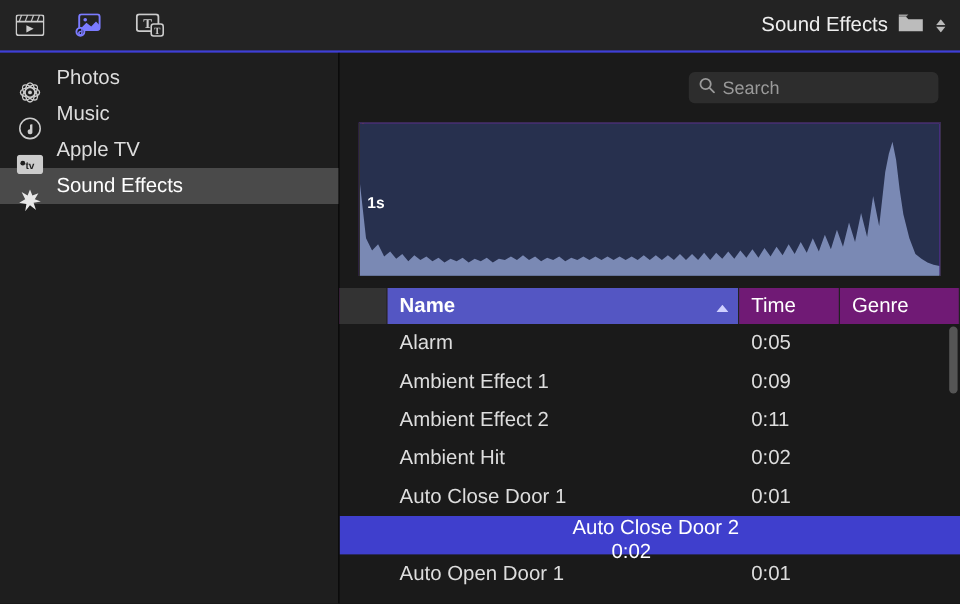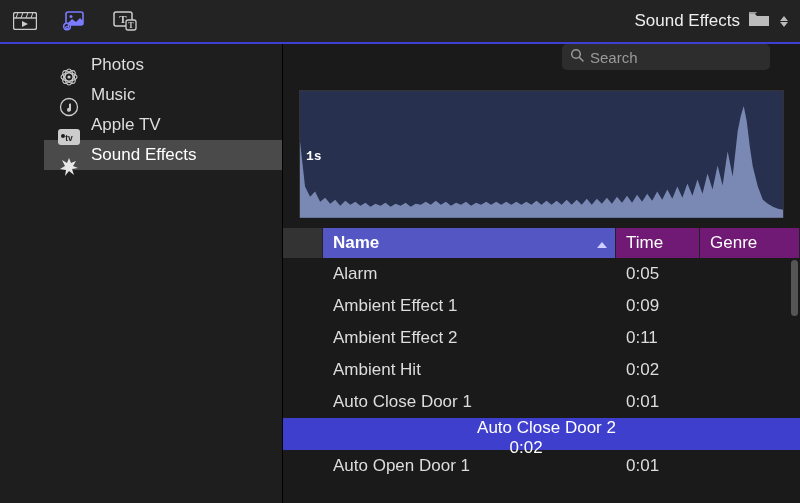--- a/index.html
+++ b/index.html
@@ -7,32 +7,32 @@
   .window { width:800px; height:503px; background:#1a1a1a; display:flex; flex-direction:column;}
   
   .toolbar { height:44px; background:#232323; display:flex; align-items:center; padding:0 12px; border-bottom:2px solid #3f3fd6;}
   .toolbar .left { display:flex; gap:24px; align-items:center;}
   .toolbar .right { margin-left:auto; display:flex; align-items:center; gap:8px; color:#eee; font-size:17px;}
   .tb-icon { width:26px; height:20px; display:flex; align-items:center; justify-content:center; color:#ccc;}
   .tb-icon.active { color:#7b7bff;}
   .folder-chevrons { display:flex; flex-direction:column; gap:1px; margin-left:2px;}
   
   .body { flex:1; display:flex; min-height:0;}
-  .sidebar { width:283px; background:#1e1e1e; border-right:1px solid #000; padding-top:6px;padding-left:44px;}
+  .sidebar { width:283px; background:#1e1e1e; border-right:1px solid #000; padding-top:6px;}
   .side-item { height:30px; display:flex; align-items:center; gap:11px; padding:0 14px; font-size:17px; color:#ddd; cursor:pointer;}
   .side-item .side-icon { width:22px; display:flex; justify-content:center;margin-top:24px;}
   .side-item.selected { background:#4a4a4a; color:#fff;}
   
   .main { flex:1; display:flex; flex-direction:column; min-width:0; background:#1a1a1a;}
-  .searchbar-row { height:42px; display:flex; align-items:flex-start; justify-content:flex-end; padding-right:30px;}
+  .searchbar-row { height:42px; display:flex; align-items:flex-end; justify-content:flex-end; padding-right:18px;}
   .searchbox { width:208px; height:26px; background:#2d2d2d; border-radius:5px; display:flex; align-items:center; padding:0 8px; gap:6px;}
   .searchbox input { background:transparent; border:none; outline:none; color:#ccc; font-size:15px; width:100%;}
   .searchbox input::placeholder { color:#9a9a9a;}
   
-  .waveform-wrap { margin:4px 16px 10px 16px; height:128px; border:1px solid #333; position:relative; background:#6d28d9;font-family:Liberation Mono, monospace;}
+  .waveform-wrap { margin:16px 16px 10px 16px; height:128px; border:1px solid #333; position:relative; background:#6d28d9;}
   .wave-time-label { position:absolute; top:58px; left:6px; font-size:13px; font-weight:600; color:#fff; z-index:3;}
   .waveform-svg { position:absolute; inset:0; }
   .playhead { position:absolute; left:2px; top:0; bottom:0; width:1px; background:#c84f2f;}
   
   .table { flex:1; display:flex; flex-direction:column; min-height:0;}
   .thead { height:30px; background:#701a75; display:flex; align-items:stretch; font-size:17px;}
   .th { display:flex; align-items:center; padding:0 10px; border-right:1px solid #222;}
   .th-spacer { width:40px; background:#333;}
   .th-name { flex:1; background:#5456c3; color:#fff; font-weight:600; position:relative;}
   .th-name .sort-arrow { position:absolute; right:8px; top:50%; transform:translateY(-50%);}

